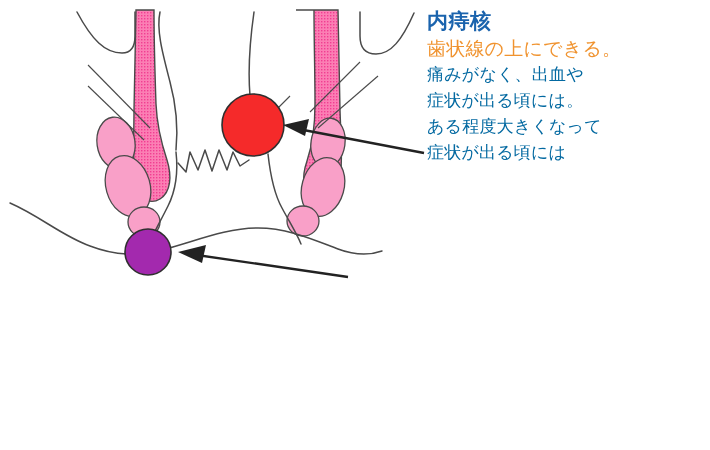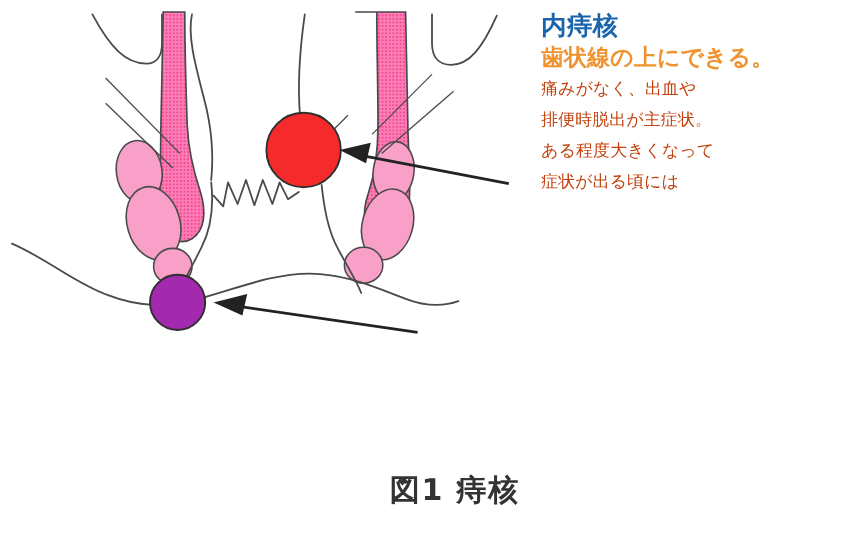--- a/index.html
+++ b/index.html
@@ -26,21 +26,20 @@
     width: 710px;
     height: 450px;
   }
   .text-layer {
     position: absolute;
     left: 0;
     top: 0;
     width: 578px;
     height: 450px;
     pointer-events: none;
-    margin-left: 24px;
   }
   .text-layer > * { pointer-events: auto; }
 
   .callout {
     position: absolute;
   }
   #callout-internal { left: 427px; top: 8px; width: 270px; }
   #callout-external { left: 360px; top: 252px; width: 330px; }
 
   .callout-title {
@@ -50,25 +49,24 @@
     line-height: 27px;
     letter-spacing: 0.5px;
     white-space: nowrap;
   }
   .callout-sub {
     color: #f0932f;
     font-size: 19px;
     line-height: 26px;
     letter-spacing: 0.2px;
     white-space: nowrap;
-    font-weight: bold;
   }
   .callout-body {
-    color: #c2410c;
-    font-size: 14px;
+    color: #0369a1;
+    font-size: 17px;
     line-height: 26px;
     letter-spacing: 0.2px;
   }
   .callout-body .line { white-space: nowrap; display: block; }
   .emph {
     font-weight: bold;
     text-decoration: underline;
     text-underline-offset: 2px;
   }
 
@@ -169,23 +167,22 @@
     </g>
   </svg>
 
   <div class="text-layer">
 
     <div class="callout" id="callout-internal">
       <div class="callout-title">内痔核</div>
       <div class="callout-sub">歯状線の上にできる。</div>
       <div class="callout-body">
         <span class="line">痛みがなく、出血や</span>
-        <span class="line">排便時脱出が主症状。</span>
+        <span class="line">症状が出る頃には。</span>
         <span class="line">ある程度大きくなって</span>
         <span class="line">症状が出る頃には</span>
       </div>
     </div>
 
 
-    <div id="figure-caption">図1 痔核</div>
 
   </div>
 </div>
 
 </body></html>

